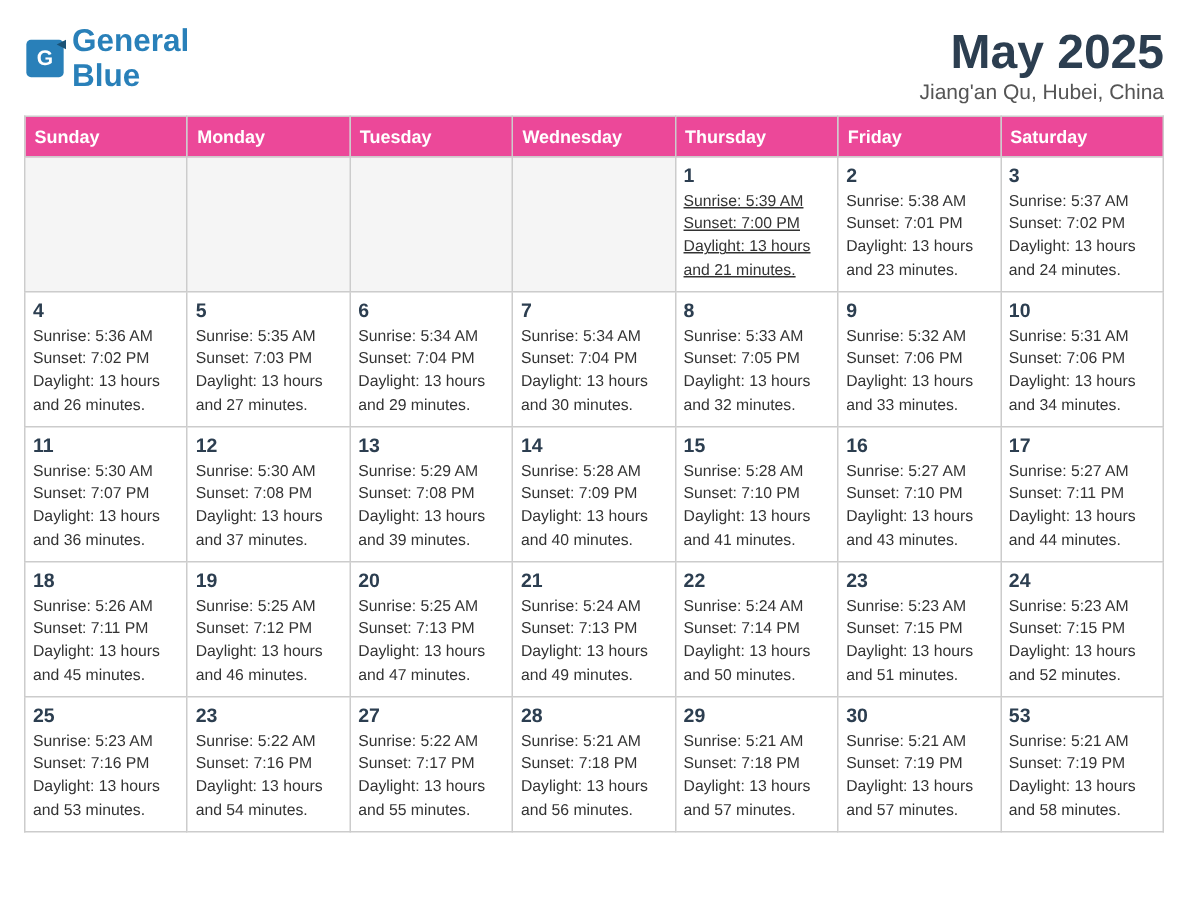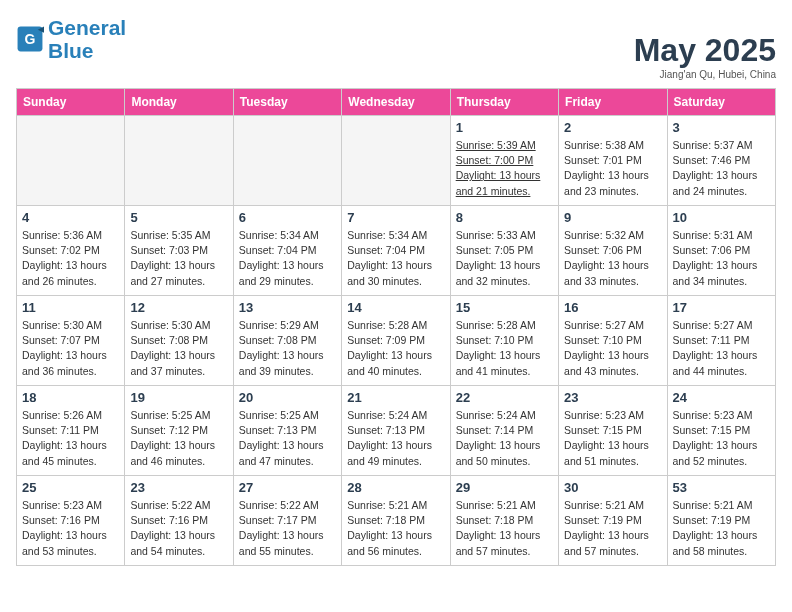--- a/index.html
+++ b/index.html
@@ -29,29 +29,28 @@
     }
     .logo-text span {
       color: #2980b9;
     }
     .logo-icon {
       width: 28px;
       height: 28px;
     }
     .title-block {
       text-align: right;
-      margin-top: 16px;
     }
     .month-title {
       font-size: 32px;
       font-weight: bold;
       color: #2c3e50;
     }
     .location {
-      font-size: 10px;
+      font-size: 14px;
       color: #555;
     }
     table {
       width: 100%;
       border-collapse: collapse;
       font-size: 11px;
     }
     thead tr th {
       background: #ec4899;
       color: #fff;
@@ -133,21 +132,21 @@
         <td>
           <div class="day-num">2</div>
           <div class="day-info" style="white-space: pre-line;">Sunrise: 5:38 AM
 Sunset: 7:01 PM
 Daylight: 13 hours
 and 23 minutes.</div>
         </td>
         <td>
           <div class="day-num">3</div>
           <div class="day-info" style="white-space: pre-line;">Sunrise: 5:37 AM
-Sunset: 7:46 PM
+Sunset: 7:02 PM
 Daylight: 13 hours
 and 24 minutes.</div>
         </td>
       </tr>
       <tr>
         <td>
           <div class="day-num">4</div>
           <div class="day-info" style="white-space: pre-line;">Sunrise: 5:36 AM
 Sunset: 7:02 PM
 Daylight: 13 hours

